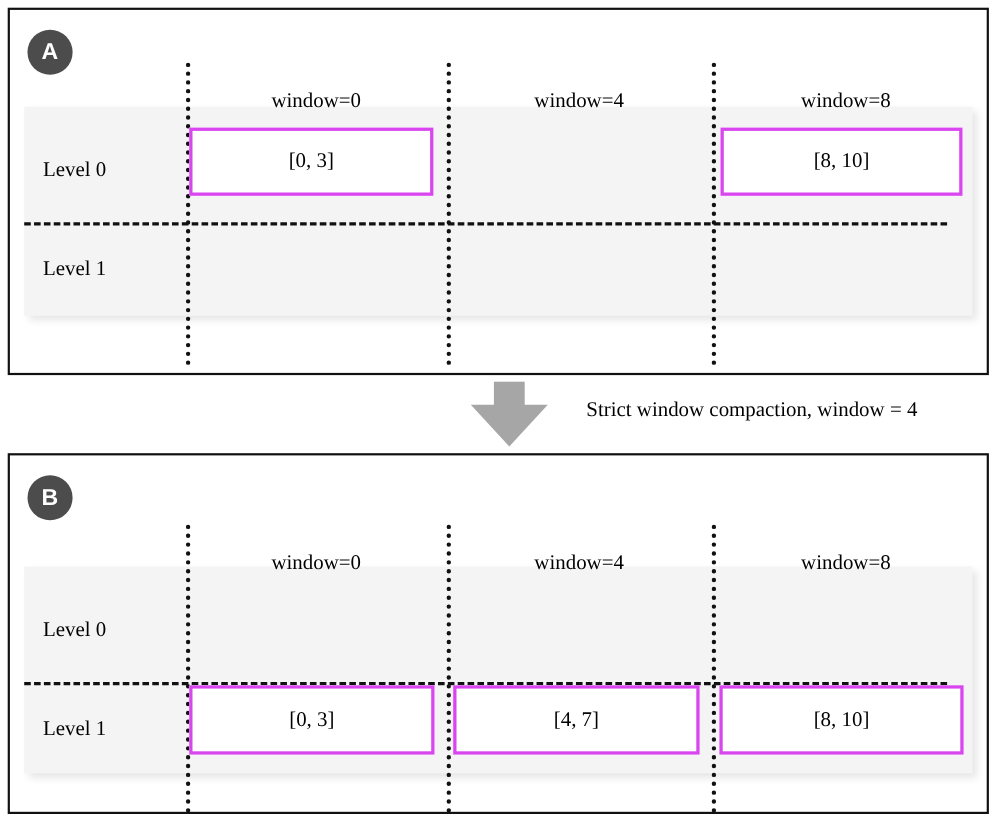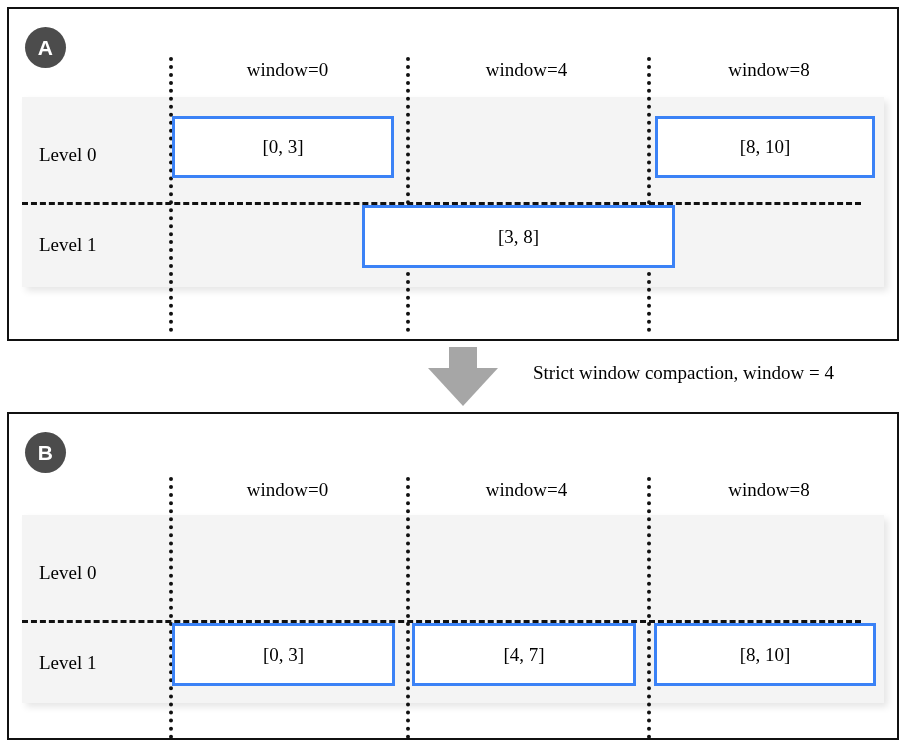--- a/index.html
+++ b/index.html
@@ -82,40 +82,41 @@
   }
   .hline-a { top: 193px; }
   .hline-b { top: 206px; }
 
   
   .win-label {
     position: absolute;
     font-size: 19px;
     text-align: center;
     white-space: nowrap;
+    margin-top: 22px;
   }
   .win-label-a { top: 50px; }
   .win-label-b { top: 65px; }
 
   
   .level-label {
     position: absolute;
     left: 30px;
     font-size: 19px;
     white-space: nowrap;
   }
   .lvl0-a { top: 135px; }
   .lvl1-a { top: 225px; }
   .lvl0-b { top: 148px; }
   .lvl1-b { top: 238px; }
 
   
   .sst {
     position: absolute;
-    border: 3px solid #3b82f6;
+    border: 3px solid #d946ef;
     background: #ffffff;
     box-sizing: border-box;
     display: flex;
     align-items: center;
     justify-content: center;
     font-size: 19px;
     color: #000000;
   }
 
   
@@ -183,21 +184,20 @@
 
     <div class="win-label win-label-a" style="left:160px;width:237px">window=0</div>
     <div class="win-label win-label-a" style="left:397px;width:241px">window=4</div>
     <div class="win-label win-label-a" style="left:638px;width:244px">window=8</div>
 
     <div class="level-label lvl0-a">Level 0</div>
     <div class="level-label lvl1-a">Level 1</div>
 
     <div class="sst sst-a0">[0, 3]</div>
     <div class="sst sst-a1">[8, 10]</div>
-    <div class="sst sst-a2">[3, 8]</div>
   </div>
 
   <div class="arrow">
     <div class="arrow-shaft"></div>
     <div class="arrow-head"></div>
   </div>
   <div class="caption">Strict window compaction, window = 4</div>
 
   <div class="panel panel-b">
 

